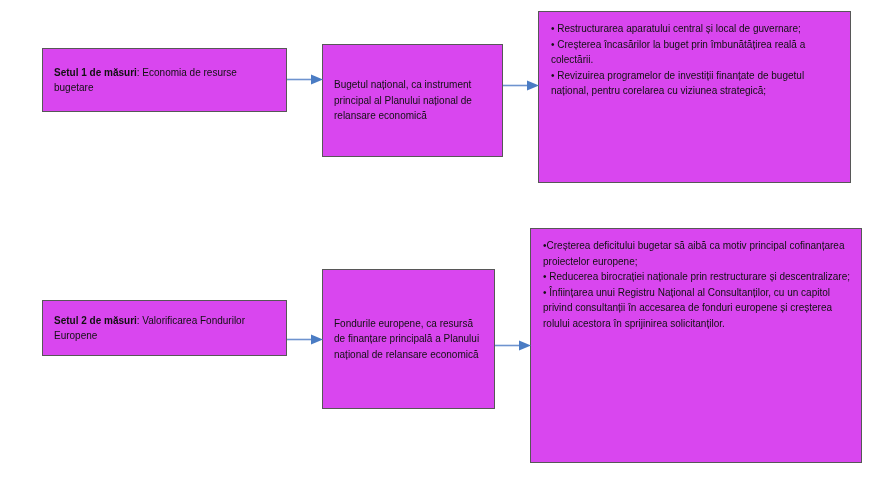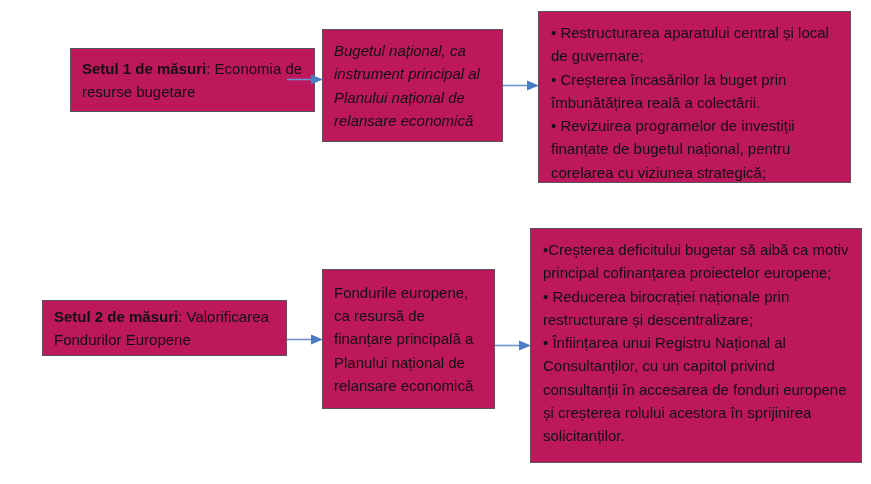--- a/index.html
+++ b/index.html
@@ -20,22 +20,22 @@
   #diagram {
     position: absolute;
     inset: 0;
   }
 
   
   .node {
     position: absolute;
     box-sizing: border-box;
     border: 1px solid #575757;
-    background: #be185d;
-    font-size: 15px;
+    background: #d946ef;
+    font-size: 10px;
     line-height: 1.55;
     color: #111111;
     padding: 7px 9px 7px 11px;
     display: flex;
     flex-direction: column;
     justify-content: center;
   }
 
   .node.centered-v { justify-content: center; }
   .node.top-v { justify-content: flex-start; }
@@ -57,22 +57,22 @@
   .bullets li {
     margin: 0;
     padding: 0;
     text-indent: 0;
   }
   .bullets li .b {
     
   }
 
   
-  #node-set1      { left: 42px;  top: 48px;  width: 245px; height: 64px; margin-left: 28px; }
-  #node-budget    { left: 322px; top: 29px;  width: 181px; height: 113px; font-style: italic; }
+  #node-set1      { left: 42px;  top: 48px;  width: 245px; height: 64px; }
+  #node-budget    { left: 322px; top: 44px;  width: 181px; height: 113px; }
   #node-measures1 { left: 538px; top: 11px;  width: 313px; height: 172px; padding: 9px 10px 9px 12px;}
 
   
   #node-set2      { left: 42px;  top: 300px; width: 245px; height: 56px; }
   #node-funds     { left: 322px; top: 269px; width: 173px; height: 140px; }
   #node-measures2 { left: 530px; top: 228px; width: 332px; height: 235px; padding: 9px 10px 9px 12px;}
 
   
   .arrow {
     position: absolute;

